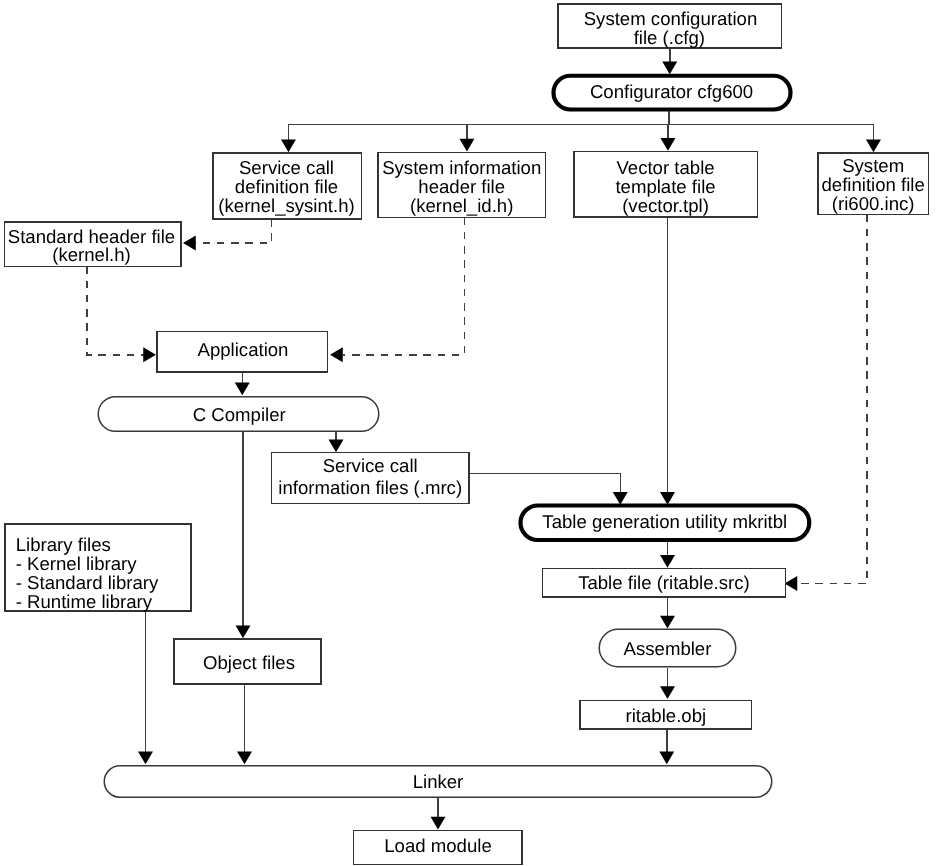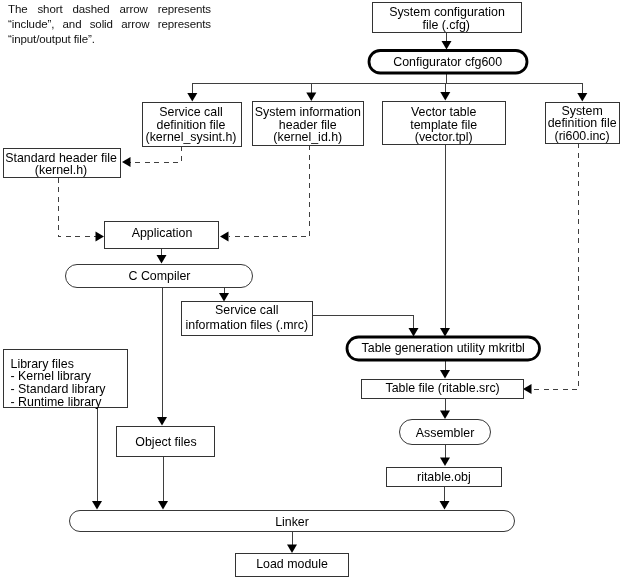--- a/index.html
+++ b/index.html
@@ -5,25 +5,20 @@
   html,body{margin:0;padding:0;background:#ffffff;}
   #canvas{position:relative;width:624px;height:577px;background:#ffffff;
     font-family:"Liberation Sans",sans-serif;}
   .note{position:absolute;left:8px;width:203px;font-size:11.5px;line-height:15px;
     color:#111;letter-spacing:-0.1px;}
   .j{text-align:justify;text-align-last:justify;}
 </style>
 </head>
 <body>
 <div id="canvas">
-<div class="note" style="top:1.5px;">
-  <div class="j">The short dashed arrow represents</div>
-  <div class="j">“include”, and solid arrow represents</div>
-  <div>“input/output file”.</div>
-</div>
 <svg width="624" height="577" viewBox="0 0 624 577" style="position:absolute;left:0;top:0;" font-family="Liberation Sans, sans-serif" font-size="12.4" fill="none">
   <g stroke="#3f3f3f" stroke-width="1" shape-rendering="crispEdges">
 
     <line x1="446.5" y1="32" x2="446.5" y2="43"></line>
     <line x1="446" y1="73" x2="446" y2="83"></line>
     <line x1="192" y1="83" x2="582.5" y2="83"></line>
     <line x1="192.3" y1="83" x2="192.3" y2="94.5"></line>
     <line x1="311.3" y1="83" x2="311.3" y2="94"></line>
     <line x1="445.3" y1="83" x2="445.3" y2="93.5"></line>
     <line x1="582.3" y1="83" x2="582.3" y2="94.5"></line>

